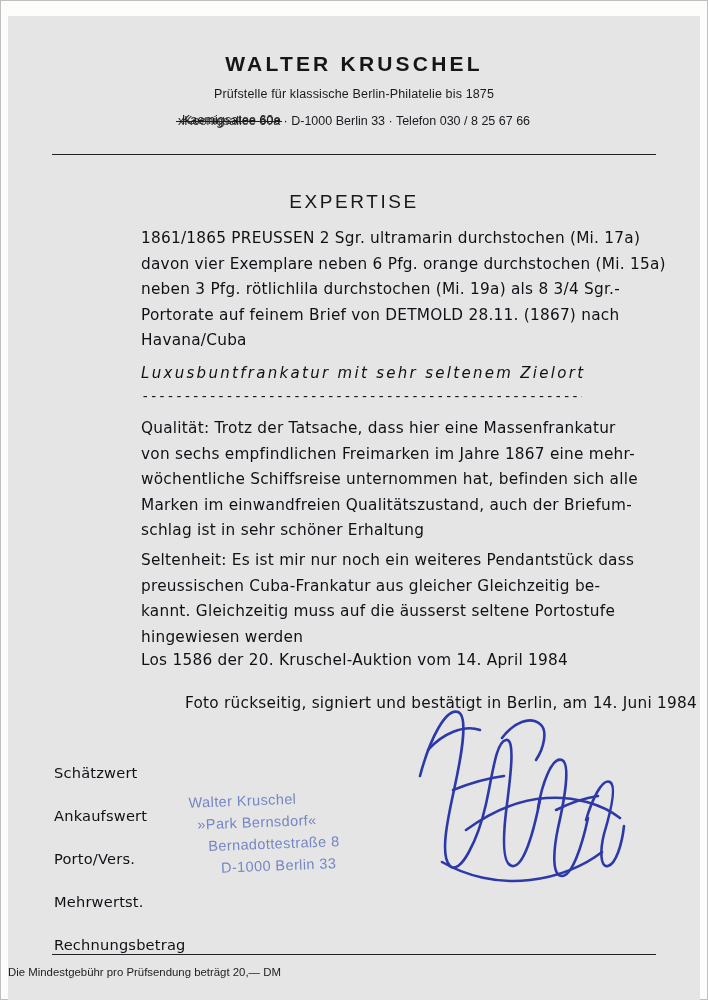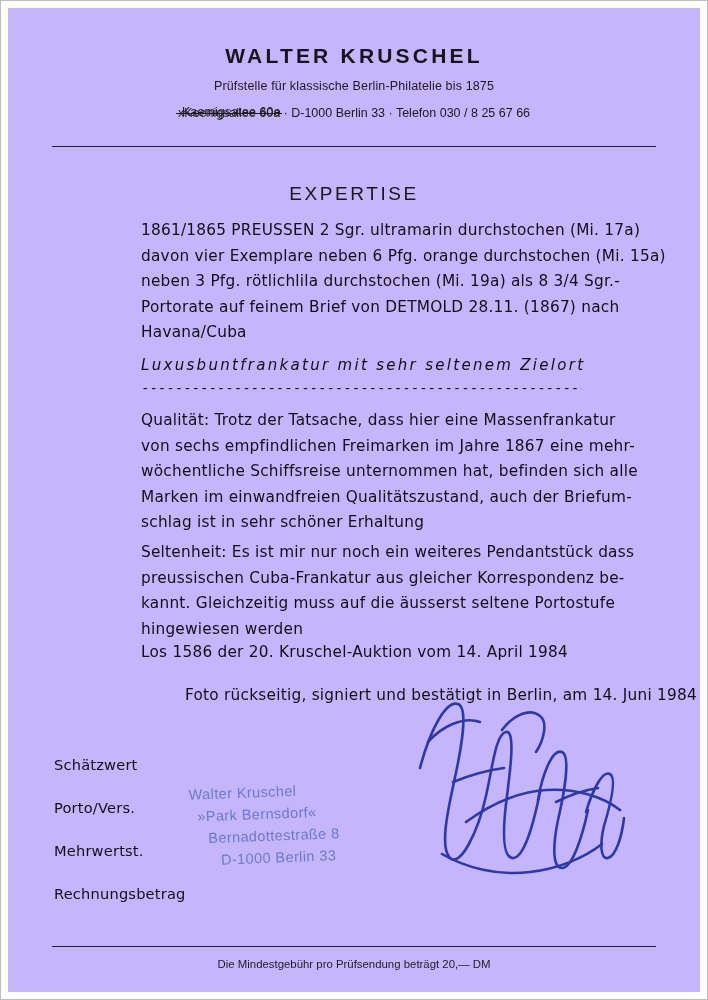--- a/index.html
+++ b/index.html
@@ -22,24 +22,24 @@
   #page::before {
     content: "";
     position: absolute;
     left: 0; top: 0; right: 0; bottom: 0;
     border: 1px solid #bfbfbf;
     pointer-events: none;
   }
   .sheet {
     position: absolute;
     left: 8px;
-    top: 8px;
+    top: 16px;
     width: 692px;
     height: 984px;
-    background: #c4b5fd;
+    background: #e5e5e5;
     box-sizing: border-box;
   }
 
   
   .letterhead {
     position: absolute;
     left: 0; right: 0;
     top: 36px;
     text-align: center;
   }
@@ -181,21 +181,21 @@
     width: 225px;
     height: 235px;
     pointer-events: none;
   }
 
   
   .footer {
     position: absolute;
     left: 0; right: 0;
     top: 948px;
-    text-align: center;
+    text-align: left;
     font-size: 11.4px;
     color: #1d1d22;
     line-height: 17px;
   }
 </style>
 </head>
 <body>
 
 <div id="page">
   <div class="sheet">
@@ -228,30 +228,31 @@
     <div class="hand" id="block-qual">
       <div class="ln">Qualität: Trotz der Tatsache, dass hier eine Massenfrankatur</div>
       <div class="ln">von sechs empfindlichen Freimarken im Jahre 1867 eine mehr-</div>
       <div class="ln">wöchentliche Schiffsreise unternommen hat, befinden sich alle</div>
       <div class="ln">Marken im einwandfreien Qualitätszustand, auch der Briefum-</div>
       <div class="ln">schlag ist in sehr schöner Erhaltung</div>
     </div>
 
     <div class="hand" id="block-selt">
       <div class="ln">Seltenheit: Es ist mir nur noch ein weiteres  Pendantstück dass</div>
-      <div class="ln">preussischen Cuba-Frankatur aus gleicher Korrespondenz be-</div>
+      <div class="ln">preussischen Cuba-Frankatur aus gleicher Gleichzeitig be-</div>
       <div class="ln">kannt. Gleichzeitig muss auf die äusserst seltene Portostufe</div>
       <div class="ln">hingewiesen werden</div>
     </div>
 
     <div class="hand" id="block-los">Los 1586 der 20. Kruschel-Auktion vom 14. April 1984</div>
     <div class="hand" id="block-foto">Foto rückseitig, signiert und bestätigt in Berlin, am 14. Juni 1984</div>
 
     <div class="fees">
       <div>Schätzwert</div>
+      <div>Ankaufswert</div>
       <div>Porto/Vers.</div>
       <div>Mehrwertst.</div>
       <div>Rechnungsbetrag</div>
     </div>
 
     <div class="stamp">
       <div class="s1">Walter Kruschel</div>
       <div class="s2">»Park Bernsdorf«</div>
       <div class="s3">Bernadottestraße 8</div>
       <div class="s4">D-1000 Berlin 33</div>

